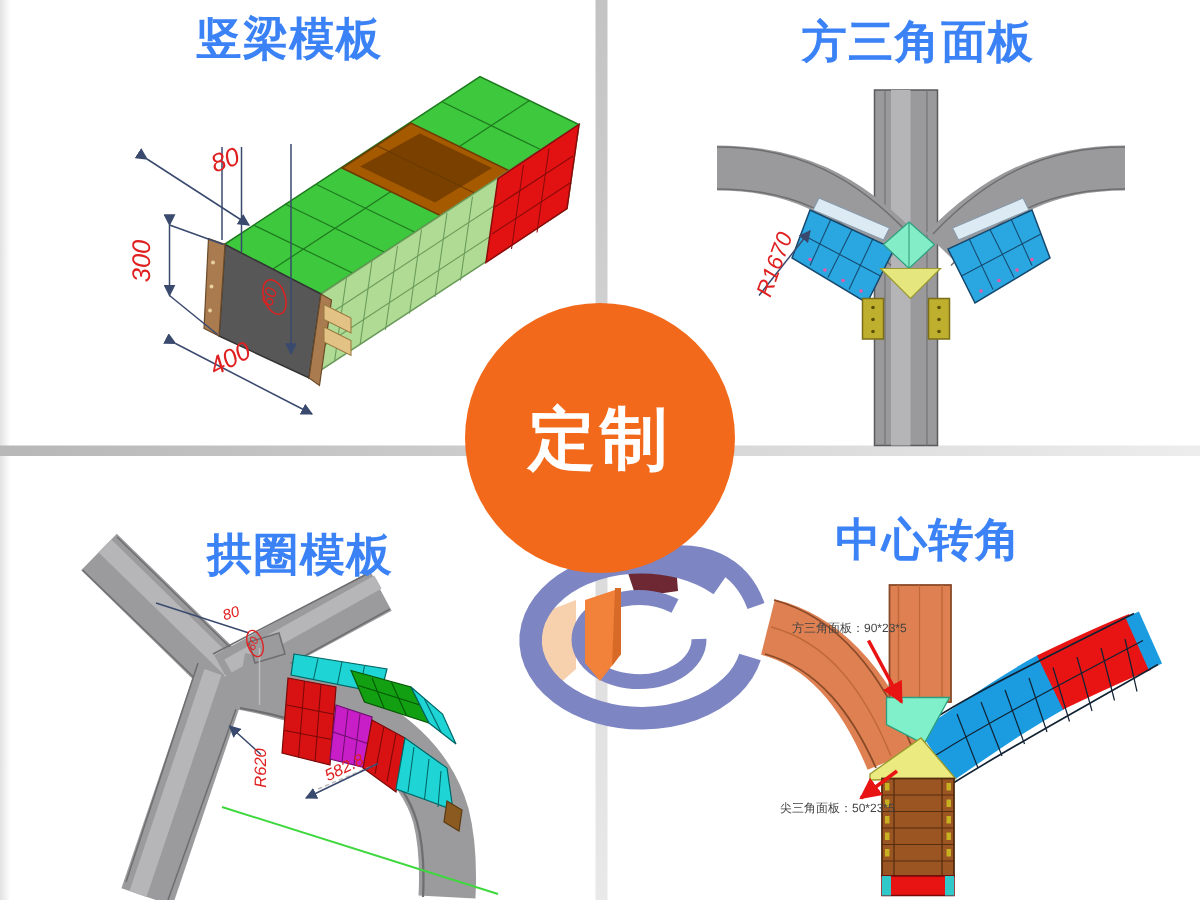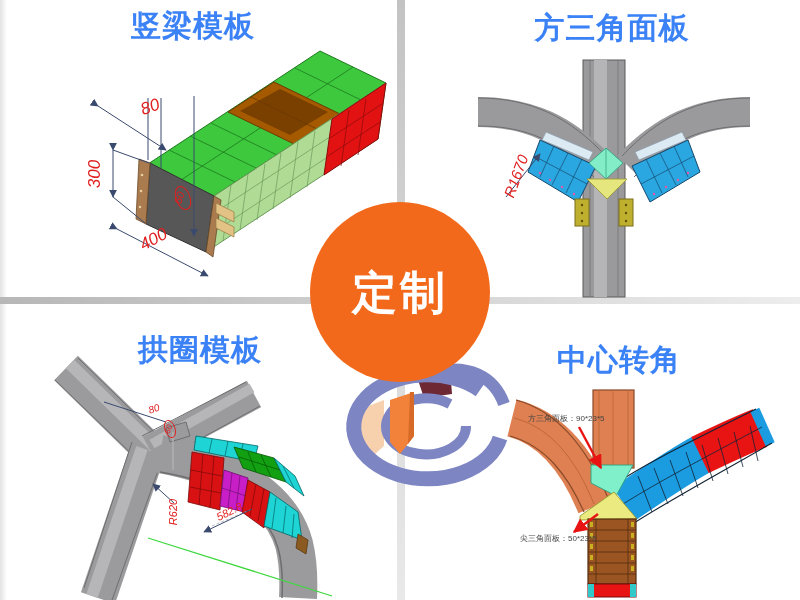--- a/index.html
+++ b/index.html
@@ -9,21 +9,21 @@
        background:linear-gradient(to right,#e2e2e2,#ffffff);z-index:0;}
   .divider-v{position:absolute;left:397px;top:0;width:8px;height:600px;
        background:linear-gradient(to bottom,#c3c3c3,#e9e9e9);z-index:1;}
   .divider-h{position:absolute;left:0;top:297px;width:800px;height:7px;
        background:linear-gradient(to right,#b7b7b7,#ededed);z-index:1;}
   .quad{position:absolute;z-index:2;}
   .title{position:absolute;z-index:3;text-align:center;font-size:30px;font-weight:700;
        color:#3b82f6;letter-spacing:1px;white-space:nowrap;}
   #t-tl{left:63px;top:6px;width:260px;}
   #t-tr{left:482px;top:8px;width:260px;}
-  #t-bl{left:70px;top:330px;width:260px;}
+  #t-bl{left:70px;top:350px;width:260px;}
   #t-br{left:489px;top:340px;width:260px;font-family:Liberation Mono, monospace;}
   .logo{position:absolute;left:330px;top:362px;width:200px;height:160px;z-index:4;}
   .badge{position:absolute;left:310px;top:202px;width:180px;height:180px;border-radius:50%;
        background:#F3691B;z-index:5;display:flex;flex-direction:column;align-items:center;
        justify-content:center;gap:12px;transform:translateY(0);}
   .badge div{color:#ffffff;font-size:45px;font-weight:600;letter-spacing:3px;line-height:1;}
   svg text.dim{font-style:italic;font-family:"Liberation Sans",sans-serif;}
   svg text.note{font-family:"Liberation Sans",sans-serif;}
 </style>
 </head>

